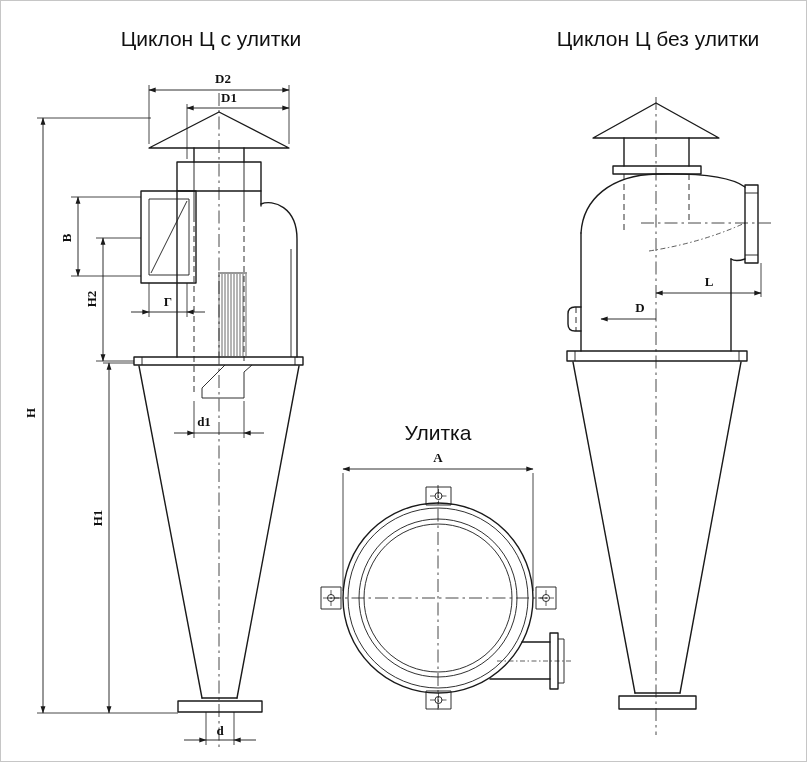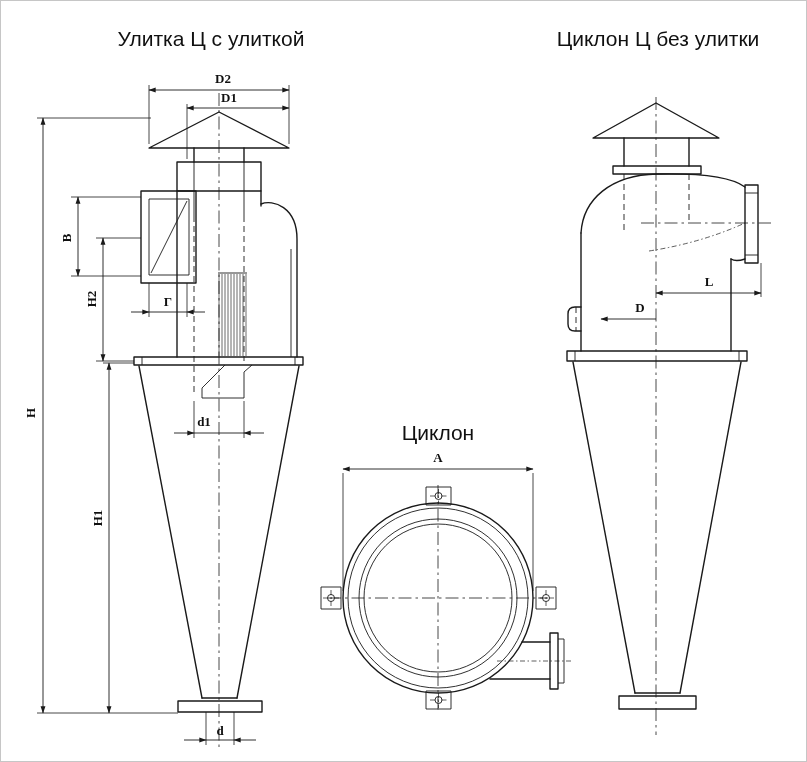--- a/index.html
+++ b/index.html
@@ -21,23 +21,23 @@
   .dim{fill:none;stroke:#1a1a1a;stroke-width:0.9}
   .ext{fill:none;stroke:#1a1a1a;stroke-width:0.8}
   .hatch line{stroke:#1a1a1a;stroke-width:0.65}
   text.lbl{font-family:"Liberation Serif",serif;font-weight:bold;font-size:13px;fill:#101010;text-anchor:middle}
 </style>
 </head>
 <body>
 
 <div class="stage">
 
-  <div class="title title-left">Улитка Ц с улиткой</div>
+  <div class="title title-left">Циклон Ц с улитки</div>
   <div class="title title-right">Циклон Ц без улитки</div>
-  <div class="title title-volute">Циклон</div>
+  <div class="title title-volute">Улитка</div>
 
   <svg class="draw" width="807" height="762" viewBox="0 0 807 762">
     <defs>
       <marker id="arr" viewBox="0 0 10 10" refX="9.3" refY="5" markerWidth="11" markerHeight="8" orient="auto-start-reverse">
         <path d="M0,1.6 L10,5 L0,8.4 Z" fill="#1a1a1a"></path>
       </marker>
     </defs>
 
     <g>
 

